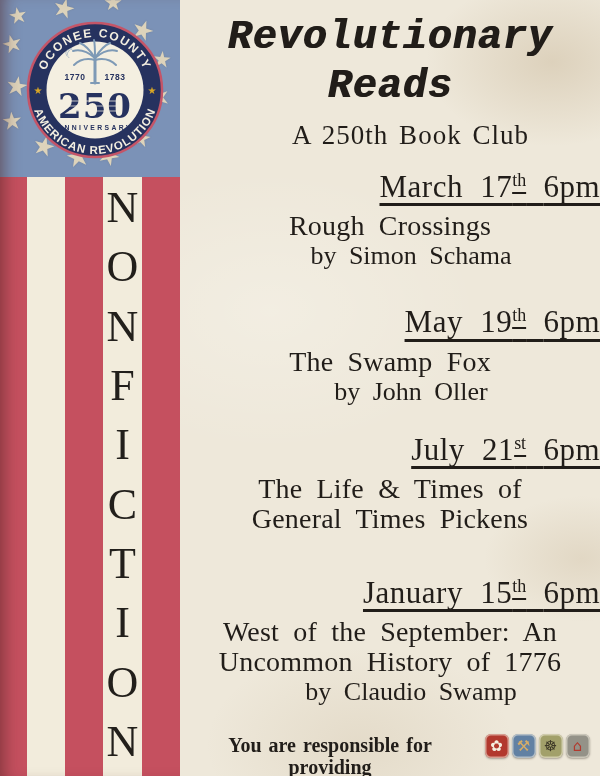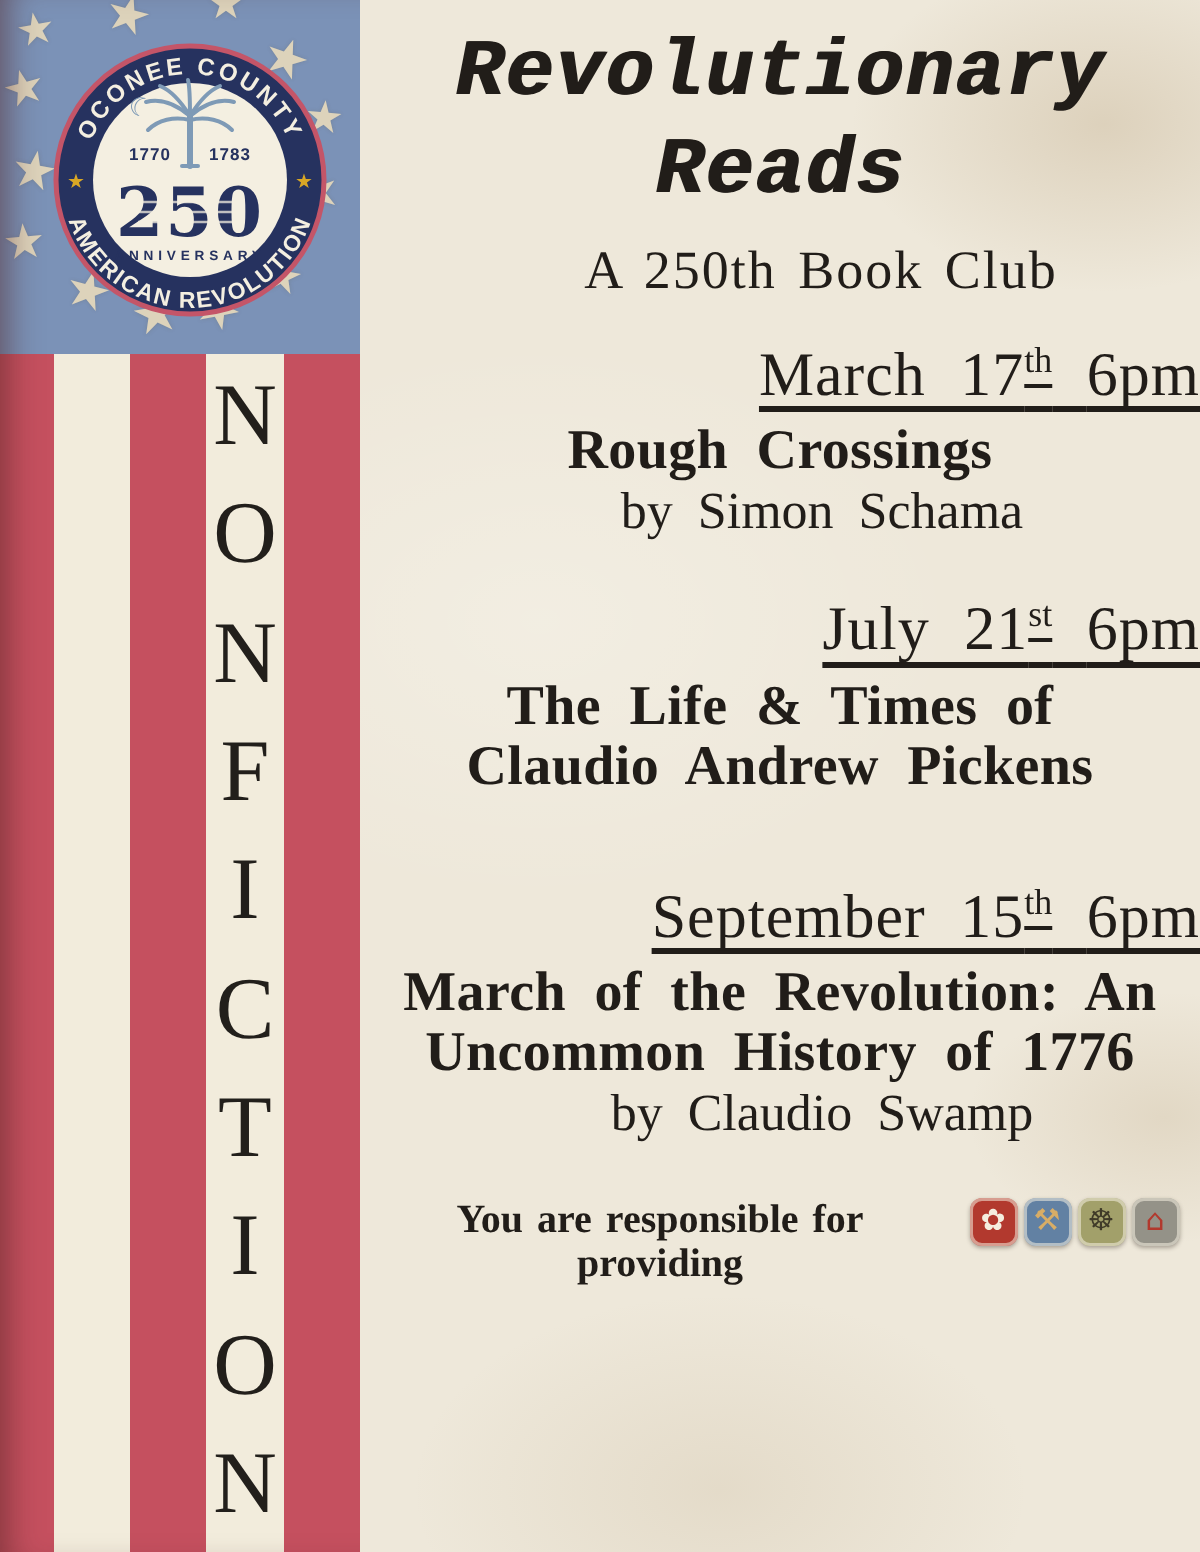--- a/index.html
+++ b/index.html
@@ -66,21 +66,21 @@
     letter-spacing:.5px; word-spacing:9px;
     text-decoration:underline; text-decoration-thickness:2.5px;
     text-underline-offset:6px; text-decoration-skip-ink:none;text-align:right;
   }
   .mt-a { margin-top:12px; } .mt-b { margin-top:27px; }
   .mt-c { margin-top:19px; } .mt-d { margin-top:34px; }
   sup.ord {
     font-size:58%; vertical-align:super; letter-spacing:0;
     text-decoration:underline; text-decoration-thickness:2px; text-decoration-skip-ink:none;
   }
-  .book-title { margin-top:6px; font-weight:bold; font-size:28px; line-height:30px; word-spacing:7px; letter-spacing:.2px; }
+  .book-title { margin-top:6px; font-weight:normal; font-size:28px; line-height:30px; word-spacing:7px; letter-spacing:.2px; }
   .author { font-size:26px; line-height:29px; word-spacing:6px;padding-left:42px; }
 
   
   .footer { display:flex; margin-top:28px; align-items:flex-start; }
   .footer-note { width:294px; padding-left:6px; }
   .note-bold { font-weight:bold; font-size:20px; line-height:22px; word-spacing:2px; }
 
   .museum { width:126px; text-align:center; }
   .tiles { display:flex; gap:3px; justify-content:center; }
   .tile {
@@ -182,33 +182,38 @@
 
   <h1 class="title">Revolutionary Reads</h1>
   <div class="subtitle">A 250th Book Club</div>
 
   <section>
     <h2 class="date mt-a"><span>March 17</span><sup class="ord">th</sup>&nbsp;<span>6pm</span></h2>
     <div class="book-title">Rough Crossings</div>
     <div class="author">by Simon Schama</div>
   </section>
 
+  <section>
+    <h2 class="date mt-b"><span>May 19</span><sup class="ord">th</sup>&nbsp;<span>6pm</span></h2>
+    <div class="book-title">The Swamp Fox</div>
+    <div class="author">by John Oller</div>
+  </section>
 
   <section>
     <h2 class="date mt-c"><span>July 21</span><sup class="ord">st</sup>&nbsp;<span>6pm</span></h2>
     <div class="book-title">
       <div>The Life &amp; Times of</div>
-      <div>Claudio Andrew Pickens</div>
-    </div>
-  </section>
-
-  <section>
-    <h2 class="date mt-d"><span>September 15</span><sup class="ord">th</sup>&nbsp;<span>6pm</span></h2>
+      <div>General Times Pickens</div>
+    </div>
+  </section>
+
+  <section>
+    <h2 class="date mt-d"><span>January 15</span><sup class="ord">th</sup>&nbsp;<span>6pm</span></h2>
     <div class="book-title">
-      <div>March of the Revolution: An</div>
+      <div>West of the September: An</div>
       <div>Uncommon History of 1776</div>
     </div>
     <div class="author">by Claudio Swamp</div>
   </section>
 
   <div class="footer">
     <div class="footer-note">
       <div class="note-bold">You are responsible for providing</div>
 
     </div>

